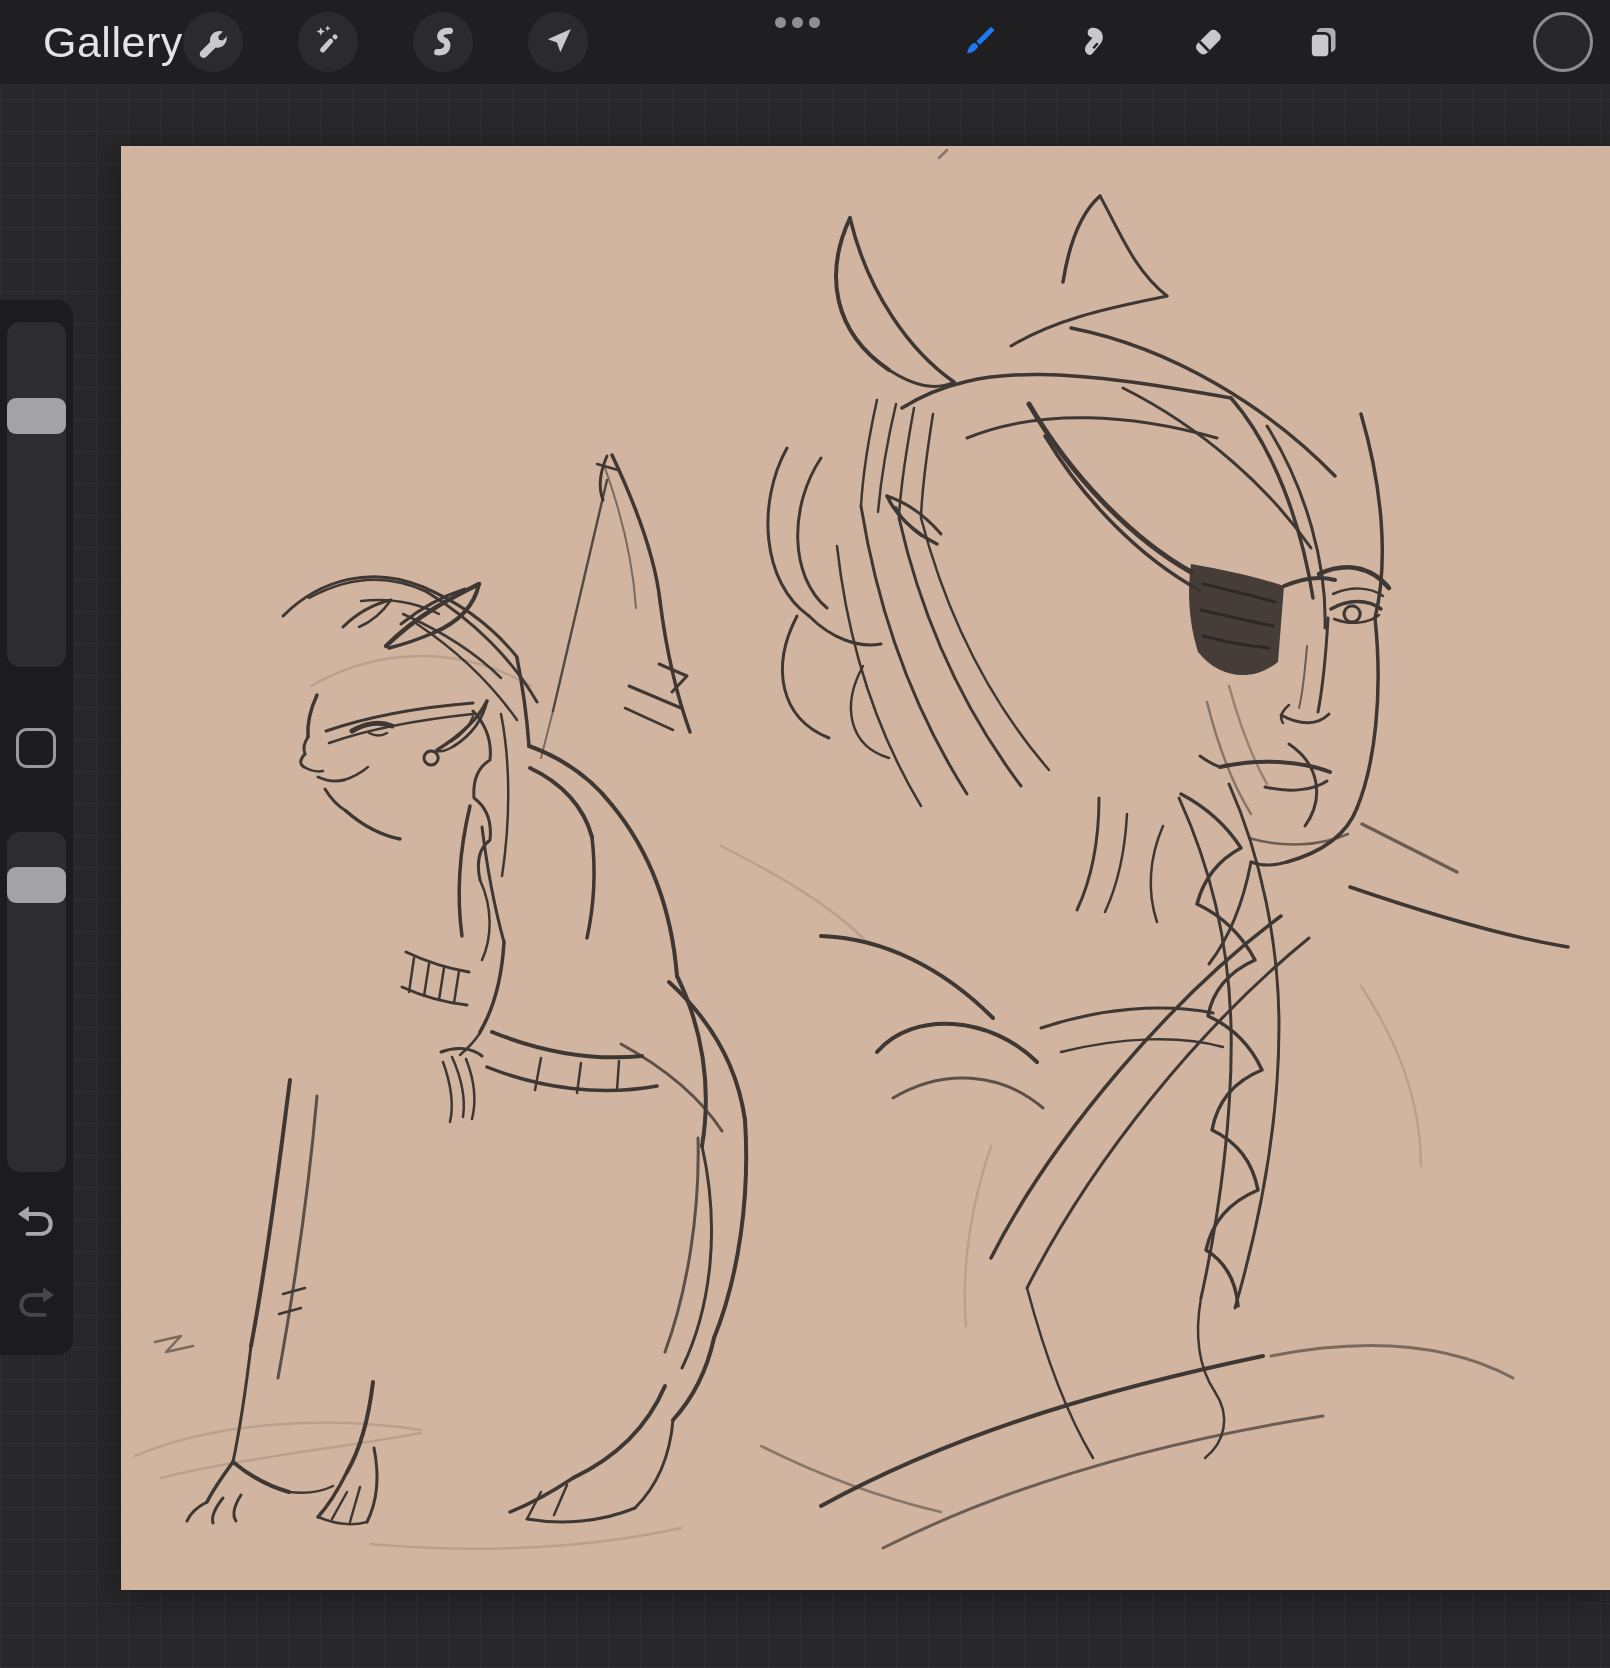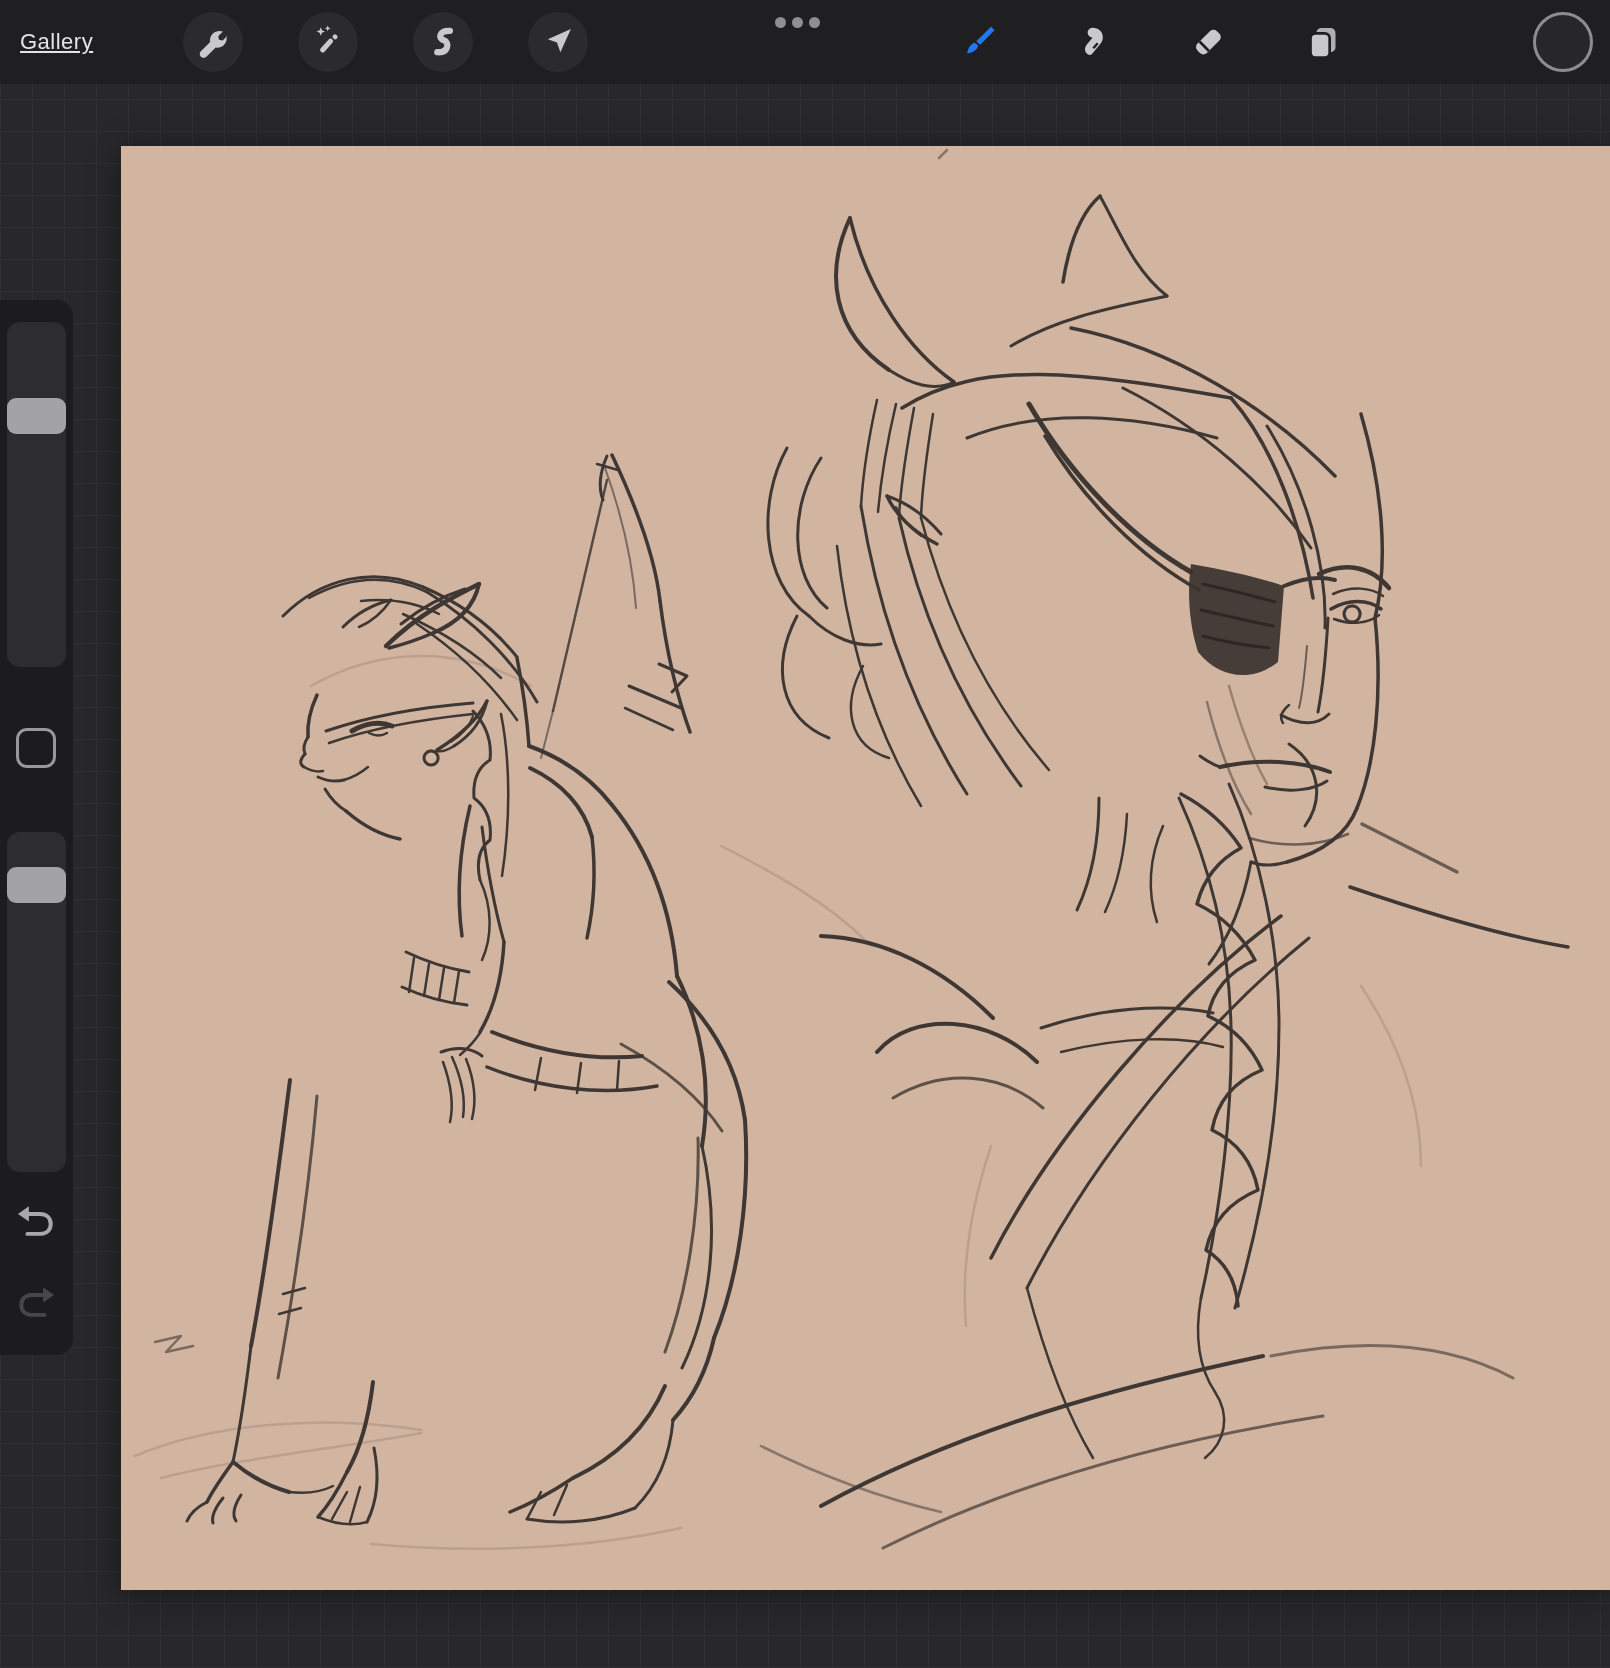--- a/index.html
+++ b/index.html
@@ -12,21 +12,21 @@
   body{
     width:1610px;height:1668px;position:relative;overflow:hidden;
     background-color:var(--bg);
     background-image:
       repeating-linear-gradient(0deg, var(--grid-line) 0 1px, transparent 1px 32px),
       repeating-linear-gradient(90deg, var(--grid-line) 0 1px, transparent 1px 32px);
     font-family:"Liberation Sans", sans-serif;
   }
   
   .topbar{position:absolute;left:0;top:0;width:1610px;height:84px;background:var(--bar-bg);z-index:30;}
-  .gallery{position:absolute;left:20px;top:0;height:84px;line-height:84px;font-size:22px;color:var(--text);letter-spacing:.5px;text-decoration:underline;}
+  .gallery{position:absolute;left:43px;top:0;height:84px;line-height:84px;font-size:43px;color:var(--text);letter-spacing:.5px;}
   .circ-btn{position:absolute;top:12px;width:60px;height:60px;border-radius:50%;background:var(--bar-circle);display:flex;align-items:center;justify-content:center;}
   .flat-btn{position:absolute;top:20px;width:44px;height:44px;display:flex;align-items:center;justify-content:center;}
   .circ-btn svg,.flat-btn svg{width:36px;height:36px;display:block;}
   .flat-btn svg{width:40px;height:40px;}
   .dots{position:absolute;left:775px;top:17px;display:flex;gap:6px;}
   .dots span{width:11px;height:11px;border-radius:50%;background:var(--dots);}
   .color-swatch{position:absolute;left:1533px;top:12px;width:60px;height:60px;border-radius:50%;
     background:#26262b;border:3px solid #8d8d91;box-sizing:border-box;}
   
   .sidebar{position:absolute;left:0;top:300px;width:73px;height:1055px;background:var(--strip);

